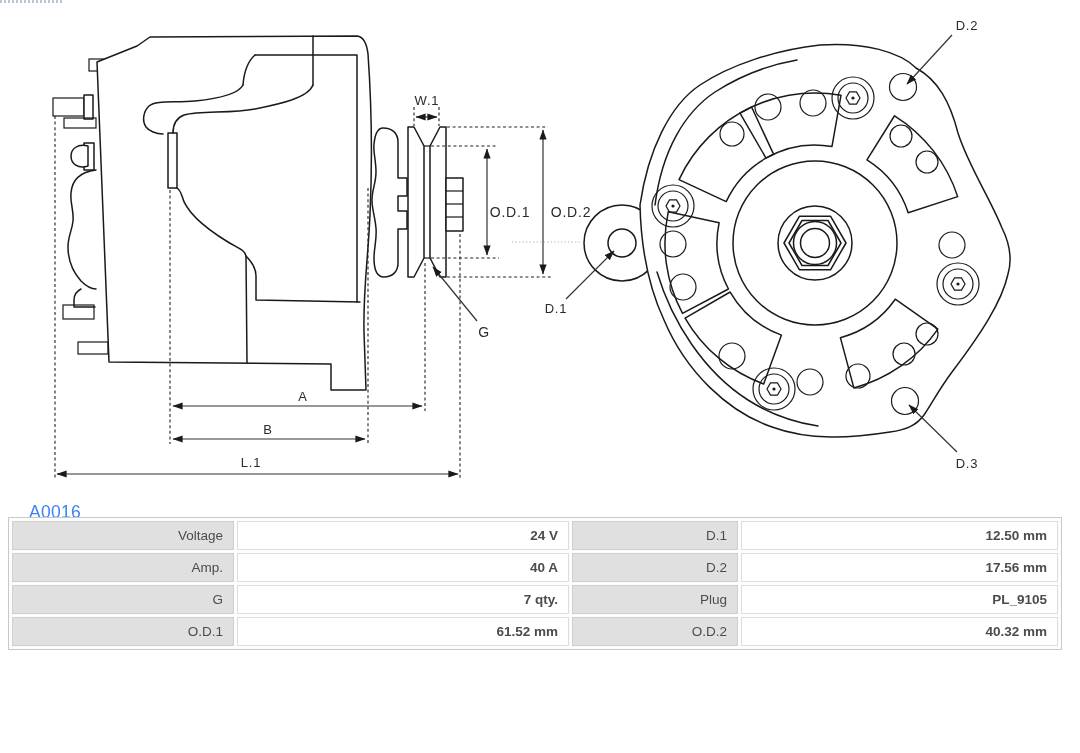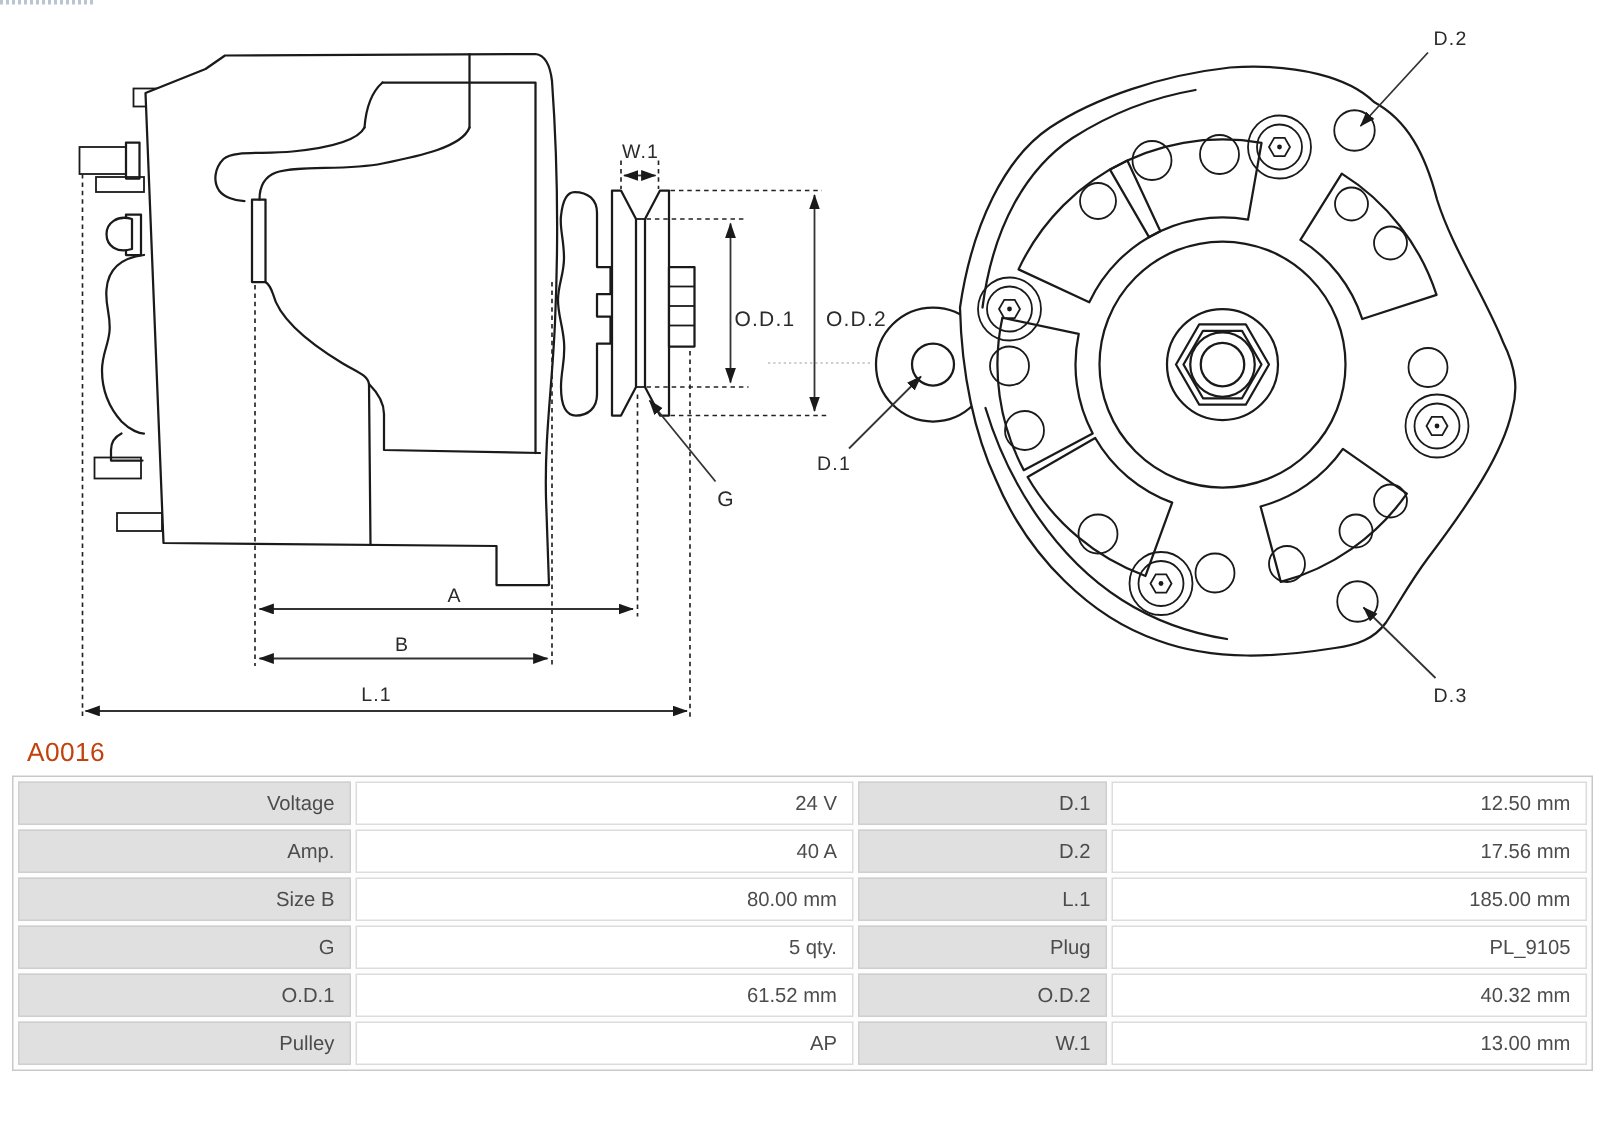--- a/index.html
+++ b/index.html
@@ -1,29 +1,29 @@
 <!DOCTYPE html>
 <html><head>
 <meta charset="utf-8">
 <style>
   html,body{margin:0;padding:0;background:#fff;}
   .page{position:relative;width:1080px;height:753px;background:#fff;overflow:hidden;
         font-family:"Liberation Sans",sans-serif;}
   .edge-artifact{position:absolute;left:0;top:0;width:64px;height:3px;
         background:repeating-linear-gradient(90deg,#a9b6c9 0 2px,#fff 2px 4px);opacity:.8;}
   svg.drawing{position:absolute;left:0;top:0;}
-  .part-number{position:absolute;left:13px;top:486px;margin:5px;font-size:17.5px;
-        font-weight:500;letter-spacing:.3px;color:#c2410c;}
+  .part-number{position:absolute;left:13px;top:486px;margin:16px;font-size:17.5px;
+        font-weight:500;letter-spacing:.3px;color:#3b82f6;}
   table.specs{position:absolute;left:8px;top:517px;width:1054px;
         border-collapse:separate;border-spacing:3px;background:#fdfdfd;
         border:1px solid #c9c9c9;table-layout:fixed;}
   table.specs td{height:27px;font-size:13.5px;color:#4c4c4c;text-align:right;
         padding:0 10px 0 0;vertical-align:middle;overflow:hidden;white-space:nowrap;}
   td.lbl{background:#e0e0e0;border:1px solid #cfcfcf;}
-  td.val{background:#ffffff;border:1px solid #dcdcdc;}
+  td.val{background:#ffffff;border:1px solid #dcdcdc;font-weight:bold;}
   
   .ln{fill:none;stroke:#1a1a1a;stroke-width:1.5;stroke-linejoin:round;stroke-linecap:round;}
   .lnf{fill:#ffffff;stroke:#1a1a1a;stroke-width:1.5;stroke-linejoin:round;}
   .thin{fill:none;stroke:#1a1a1a;stroke-width:1.2;}
   .dash{fill:none;stroke:#222;stroke-width:1.1;stroke-dasharray:3,2.6;}
   .dim{fill:none;stroke:#333;stroke-width:1.2;}
   .ctr{fill:none;stroke:#bdbdbd;stroke-width:1;stroke-dasharray:1.5,2;}
   .dimtxt{fill:#2b2b2b;font-size:13px;letter-spacing:.8px;}
   .dimtxt2{fill:#2b2b2b;font-size:14px;letter-spacing:.8px;}
 </style>
@@ -215,38 +215,26 @@
         <td class="lbl">D.1</td>
         <td class="val">12.50 mm</td>
       </tr>
       <tr>
         <td class="lbl">Amp.</td>
         <td class="val">40 A</td>
         <td class="lbl">D.2</td>
         <td class="val">17.56 mm</td>
       </tr>
       <tr>
-        <td class="lbl">Size B</td>
-        <td class="val">80.00 mm</td>
-        <td class="lbl">L.1</td>
-        <td class="val">185.00 mm</td>
-      </tr>
-      <tr>
         <td class="lbl">G</td>
-        <td class="val">5 qty.</td>
+        <td class="val">7 qty.</td>
         <td class="lbl">Plug</td>
         <td class="val">PL_9105</td>
       </tr>
       <tr>
         <td class="lbl">O.D.1</td>
         <td class="val">61.52 mm</td>
         <td class="lbl">O.D.2</td>
         <td class="val">40.32 mm</td>
       </tr>
-      <tr>
-        <td class="lbl">Pulley</td>
-        <td class="val">AP</td>
-        <td class="lbl">W.1</td>
-        <td class="val">13.00 mm</td>
-      </tr>
     </tbody>
   </table>
 </div>
 
 </body></html>

